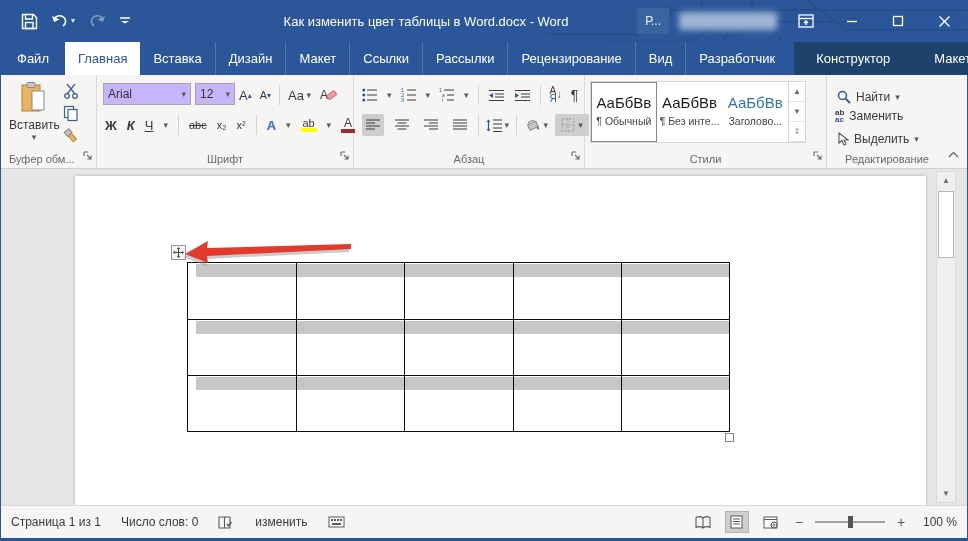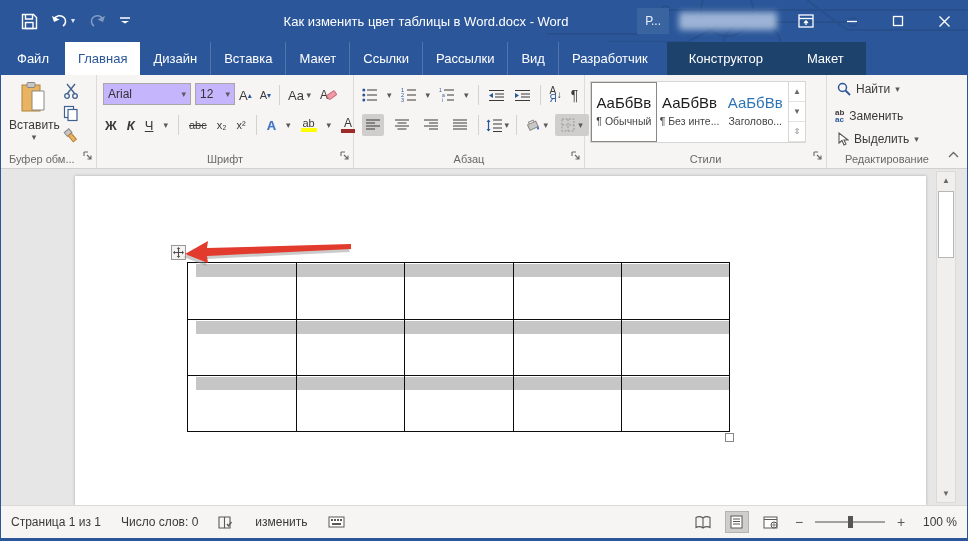--- a/index.html
+++ b/index.html
@@ -155,25 +155,26 @@
         <svg width="13" height="13" viewBox="0 0 13 13">
             <path d="M1.5 1.5 L11.5 11.5 M11.5 1.5 L1.5 11.5" stroke="#fff" stroke-width="1.4"></path>
           </svg>
       </span>
     </div>
   </div>
 
   <div class="tabrow">
     <span class="tab">Файл</span>
     <span class="tab active">Главная</span>
+    <span class="tab">Вставка</span>
     <span class="tab">Дизайн</span>
-    <span class="tab">Вставка</span>
     <span class="tab">Макет</span>
     <span class="tab">Ссылки</span>
     <span class="tab">Рассылки</span>
+    <span class="tab">Рецензирование</span>
     <span class="tab">Вид</span>
     <span class="tab">Разработчик</span>
     <span class="ctxpanel">
       <span class="tab">Конструктор</span>
       <span class="tab">Макет</span>
     </span>
 
   </div>
 
   <div class="ribbon">
@@ -431,21 +432,21 @@
       <span class="grouplabel">Стили</span>
       <span class="launcher"><svg width="9" height="9" viewBox="0 0 9 9">
             <g stroke="#6a6867" stroke-width="1.1" fill="none">
               <path d="M1 1 h4 M1 1 v4"></path>
               <path d="M4 4 L8 8 M8 4.5 V8 H4.5"></path>
             </g>
           </svg></span>
     </div>
 
     <div class="rgroup" style="width:120px;border-right:none">
-      <div class="editrow" style="left:10px;top:4px">
+      <div class="editrow" style="left:10px;top:12px">
         <svg width="14" height="14" viewBox="0 0 14 14">
             <circle cx="5.5" cy="5.5" r="4" stroke="#2b579a" stroke-width="1.5" fill="none"></circle>
             <path d="M8.5 8.5 L13 13" stroke="#2b579a" stroke-width="1.8"></path>
           </svg>
         <span>Найти</span>
           <span class="mini">▾</span>
       </div>
       <div class="editrow" style="left:8px;top:31px">
         <span style="display:inline-flex;flex-direction:column;font-size:8px;line-height:7px;font-weight:bold">
             <span style="color:#3b3a39">ab</span>

